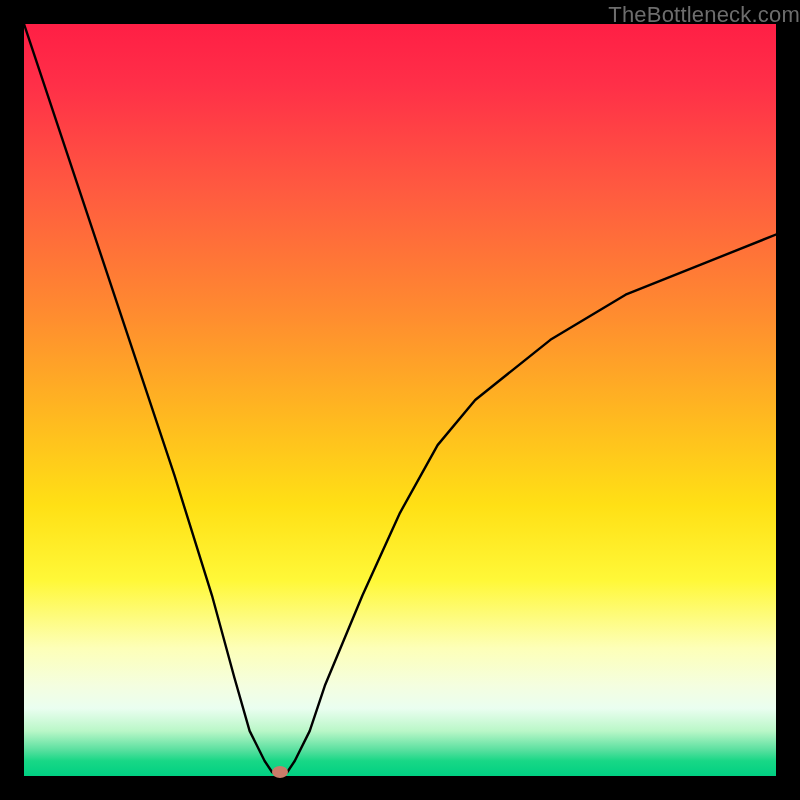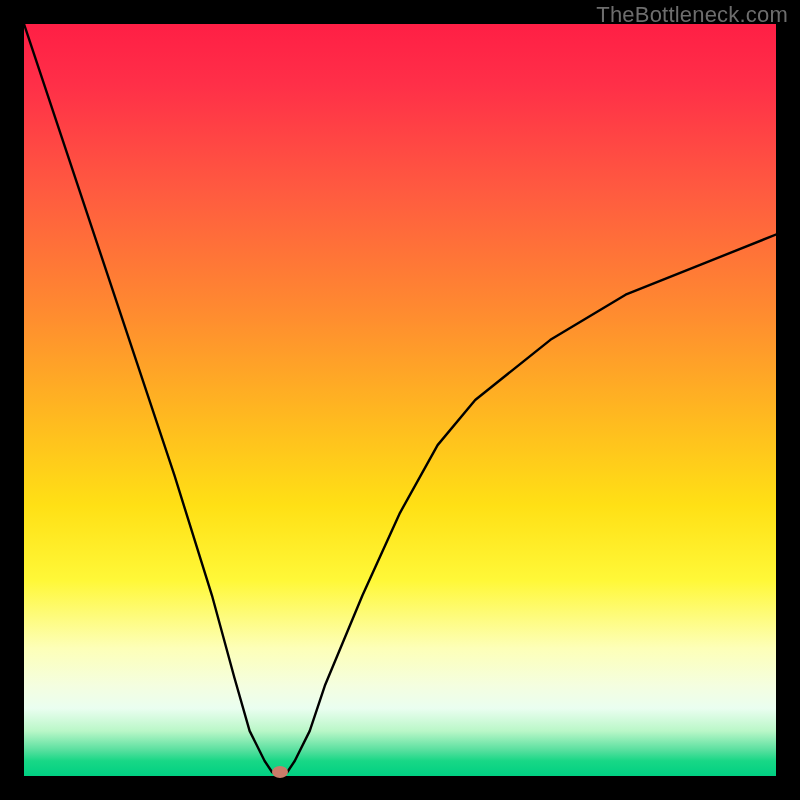--- a/index.html
+++ b/index.html
@@ -39,21 +39,21 @@
       #eafef0 91%,
       #baf7c8 94%,
       #5be0a0 96.5%,
       #18d786 98%,
       #00d082 100%
     );
   }
   .watermark {
     position: absolute;
     top: 2px;
-    right: 12px;
+    right: 0;
     color: #6d6d6d;
     font-size: 22px;
     font-weight: 500;
     letter-spacing: 0.2px;
     user-select: none;
   }
   svg.curve {
     position: absolute;
     left: 0;
     top: 0;

